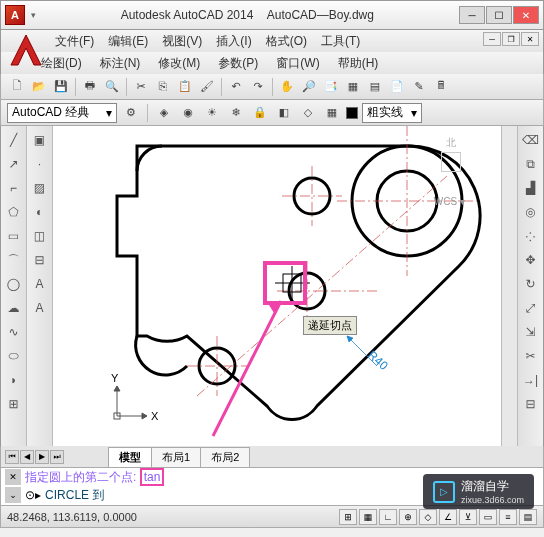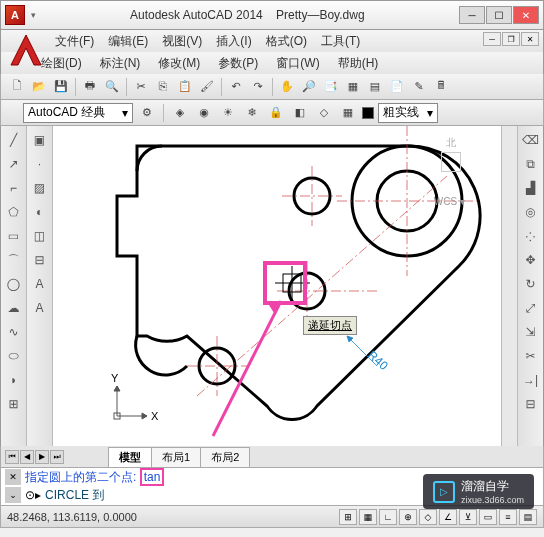--- a/index.html
+++ b/index.html
@@ -16,21 +16,21 @@
 .menu-item { padding: 2px 4px; cursor: pointer; color: #333; text-align: center; }
 .doc-controls { position: absolute; right: 4px; top: 2px; display: flex; gap: 1px; }
 .doc-btn { width: 18px; height: 14px; background: #eee; border: 1px solid #aaa; font-size: 8px; display: flex; align-items: center; justify-content: center; }
 
 .menubar2 { height: 22px; background: linear-gradient(#f5f5f5, #e5e5e5); border-left: 1px solid #999; border-right: 1px solid #999; display: flex; align-items: center; padding: 0 36px; font-size: 12px; gap: 10px; }
 
 .toolbar { height: 26px; background: linear-gradient(#f4f4f4, #e0e0e0); border: 1px solid #aaa; border-top: none; display: flex; align-items: center; padding: 0 6px; gap: 2px; }
 .tb-btn { width: 20px; height: 20px; border: 1px solid transparent; display: flex; align-items: center; justify-content: center; cursor: pointer; font-size: 11px; color: #444; }
 .tb-sep { width: 1px; height: 18px; background: #bbb; margin: 0 2px; }
 
-.workspace-bar { height: 26px; background: linear-gradient(#f4f4f4, #e0e0e0); border: 1px solid #aaa; border-top: none; display: flex; align-items: center; padding: 0 22px; gap: 4px; }
+.workspace-bar { height: 26px; background: linear-gradient(#f4f4f4, #e0e0e0); border: 1px solid #aaa; border-top: none; display: flex; align-items: center; padding: 0 6px; gap: 4px; }
 .ws-select { height: 20px; min-width: 110px; background: #fff; border: 1px solid #888; font-size: 12px; padding: 0 4px; display: flex; align-items: center; justify-content: space-between; }
 .ws-select.narrow { min-width: 60px; }
 
 .main-area { display: flex; height: 320px; border-left: 1px solid #999; border-right: 1px solid #999; }
 .left-tools { width: 26px; background: linear-gradient(to right, #f0f0f0, #e0e0e0); border-right: 1px solid #bbb; display: flex; flex-direction: column; padding-top: 2px; }
 .left-tools2 { width: 26px; background: linear-gradient(to right, #f0f0f0, #e0e0e0); border-right: 1px solid #bbb; display: flex; flex-direction: column; padding-top: 2px; }
 .lt-btn { width: 22px; height: 22px; margin: 1px auto; display: flex; align-items: center; justify-content: center; font-size: 12px; color: #555; cursor: pointer; }
 
 .canvas-wrap { flex: 1; position: relative; background: #fff; overflow: hidden; }
 .canvas-wrap svg { width: 100%; height: 100%; }
@@ -39,21 +39,21 @@
 
 .tabbar { height: 22px; background: #e5e5e5; border: 1px solid #aaa; border-top: none; display: flex; align-items: center; padding: 0 4px; font-size: 11px; }
 .tab-nav { display: flex; gap: 1px; margin-right: 4px; }
 .tab-nav-btn { width: 14px; height: 14px; background: #ddd; border: 1px solid #aaa; font-size: 8px; display: flex; align-items: center; justify-content: center; }
 .tab { padding: 2px 10px; background: #f5f5f5; border: 1px solid #aaa; border-bottom: none; margin-right: -1px; cursor: pointer; }
 .tab.active { background: #fff; font-weight: bold; margin-left: 40px; }
 
 .cmdline { height: 38px; background: #fff; border: 1px solid #aaa; border-top: none; display: flex; flex-direction: column; font-size: 12px; position: relative; }
 .cmd-row { display: flex; align-items: center; padding: 1px 4px; height: 18px; }
 .cmd-icon { width: 16px; height: 16px; background: #ccc; margin-right: 4px; font-size: 9px; display: flex; align-items: center; justify-content: center; }
-.cmd-text { flex: 1; color: #1d4ed8; }
+.cmd-text { flex: 1; color: #8b5cf6; }
 .cmd-input { color: #0c4a6e; }
 .cmd-highlight { border: 2px solid #e4a; padding: 0 2px; }
 
 .statusbar { height: 22px; background: linear-gradient(#f0f0f0, #dcdcdc); border: 1px solid #aaa; border-top: none; display: flex; align-items: center; padding: 0 6px; font-size: 11px; gap: 8px; }
 .sb-coords { color: #333; }
 .sb-icons { display: flex; gap: 2px; margin-left: auto; }
 .sb-btn { width: 18px; height: 16px; border: 1px solid #aaa; background: #eee; font-size: 9px; display: flex; align-items: center; justify-content: center; }
 
 .highlight-box { position: absolute; border: 4px solid #e4a; pointer-events: none; }
 .arrow-line { position: absolute; pointer-events: none; }
@@ -69,21 +69,21 @@
 .compass .dir { margin: 2px; }
 .wcs { position: absolute; right: 36px; top: 70px; font-size: 10px; color: #999; }
 </style>
 </head>
 <body>
 
 <div class="titlebar">
   <div class="app-icon">A</div>
   <span style="font-size:9px;color:#666;">▾</span>
   <div class="title-text">
-    <span>Autodesk AutoCAD 2014</span>&nbsp;&nbsp;&nbsp;&nbsp;<span>Pretty—Boy.dwg</span>
+    <span>Autodesk AutoCAD 2014</span>&nbsp;&nbsp;&nbsp;&nbsp;<span>AutoCAD—Boy.dwg</span>
   </div>
   <div class="win-btns">
     <div class="win-btn">─</div>
     <div class="win-btn">☐</div>
     <div class="win-btn close">✕</div>
   </div>
 </div>
 
 <div class="big-a">
   <svg viewBox="0 0 40 40">
@@ -243,21 +243,21 @@
 
     <div class="compass">
       <div class="dir">北</div>
       <div style="width:20px;height:20px;border:1px solid #ccc;margin:2px auto;"></div>
     </div>
     <div class="wcs"><span>WCS</span> ▾</div>
 
     
     <div class="highlight-box" style="left:210px;top:135px;width:44px;height:44px;"></div>
     
-    <div class="tooltip" style="left:250px;top:190px;text-decoration:underline;">递延切点</div>
+    <div class="tooltip" style="left:250px;top:190px;">递延切点</div>
     
     <svg class="arrow-line" style="left:0;top:0;width:420px;height:320px;position:absolute;">
       <line x1="160" y1="310" x2="228" y2="175" stroke="#e4a" stroke-width="3"></line>
       <path d="M228 175 l-12 4 l5 8 z" fill="#e4a"></path>
     </svg>
   </div>
 
   <div class="scrollbar-v"></div>
 
   <div class="right-tools">

